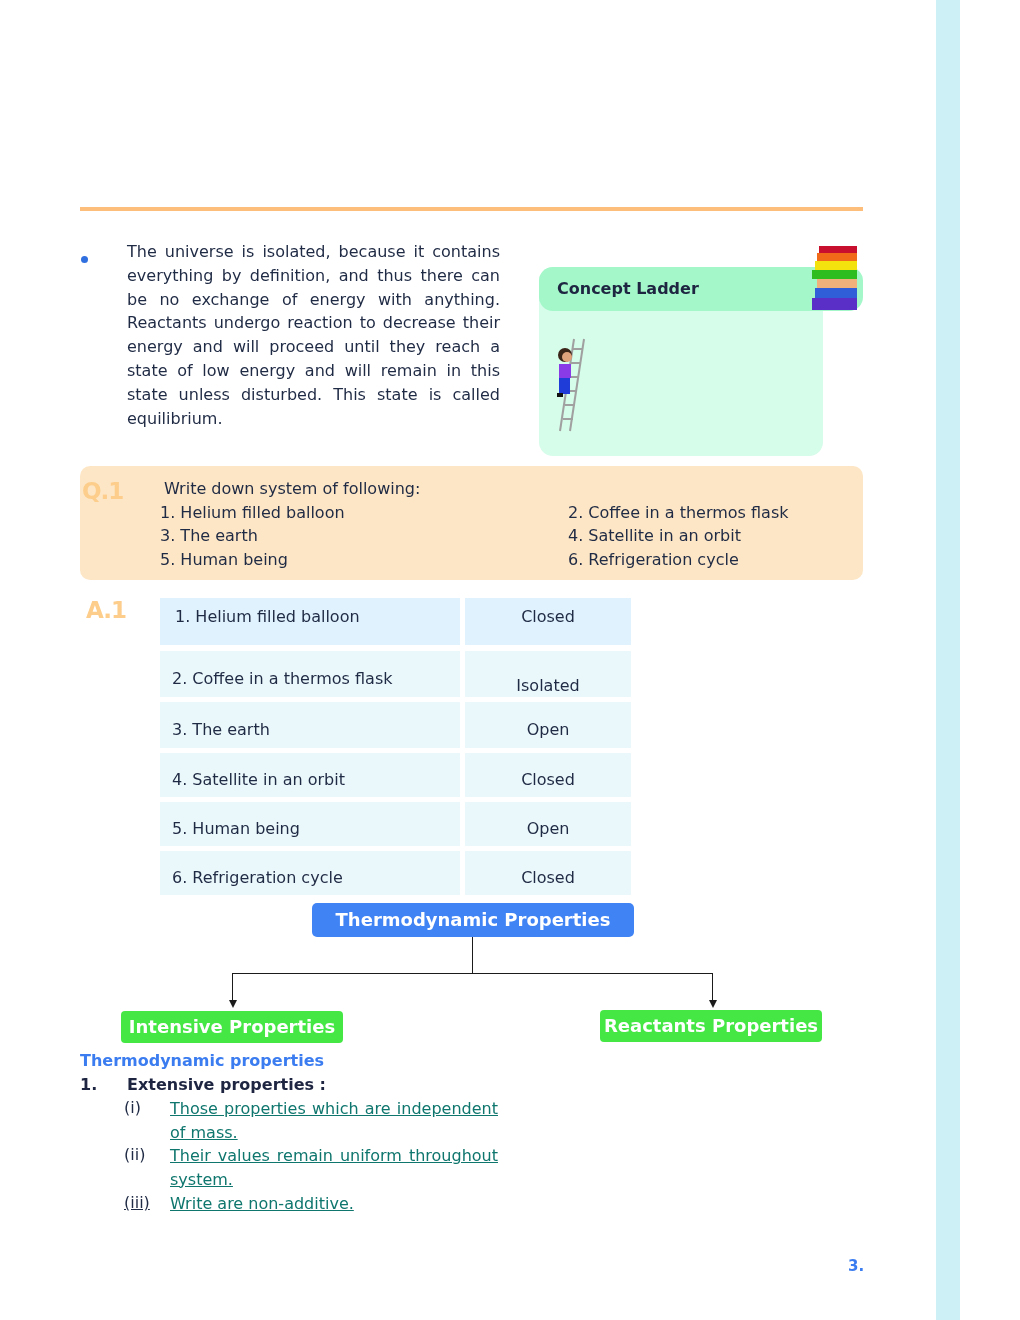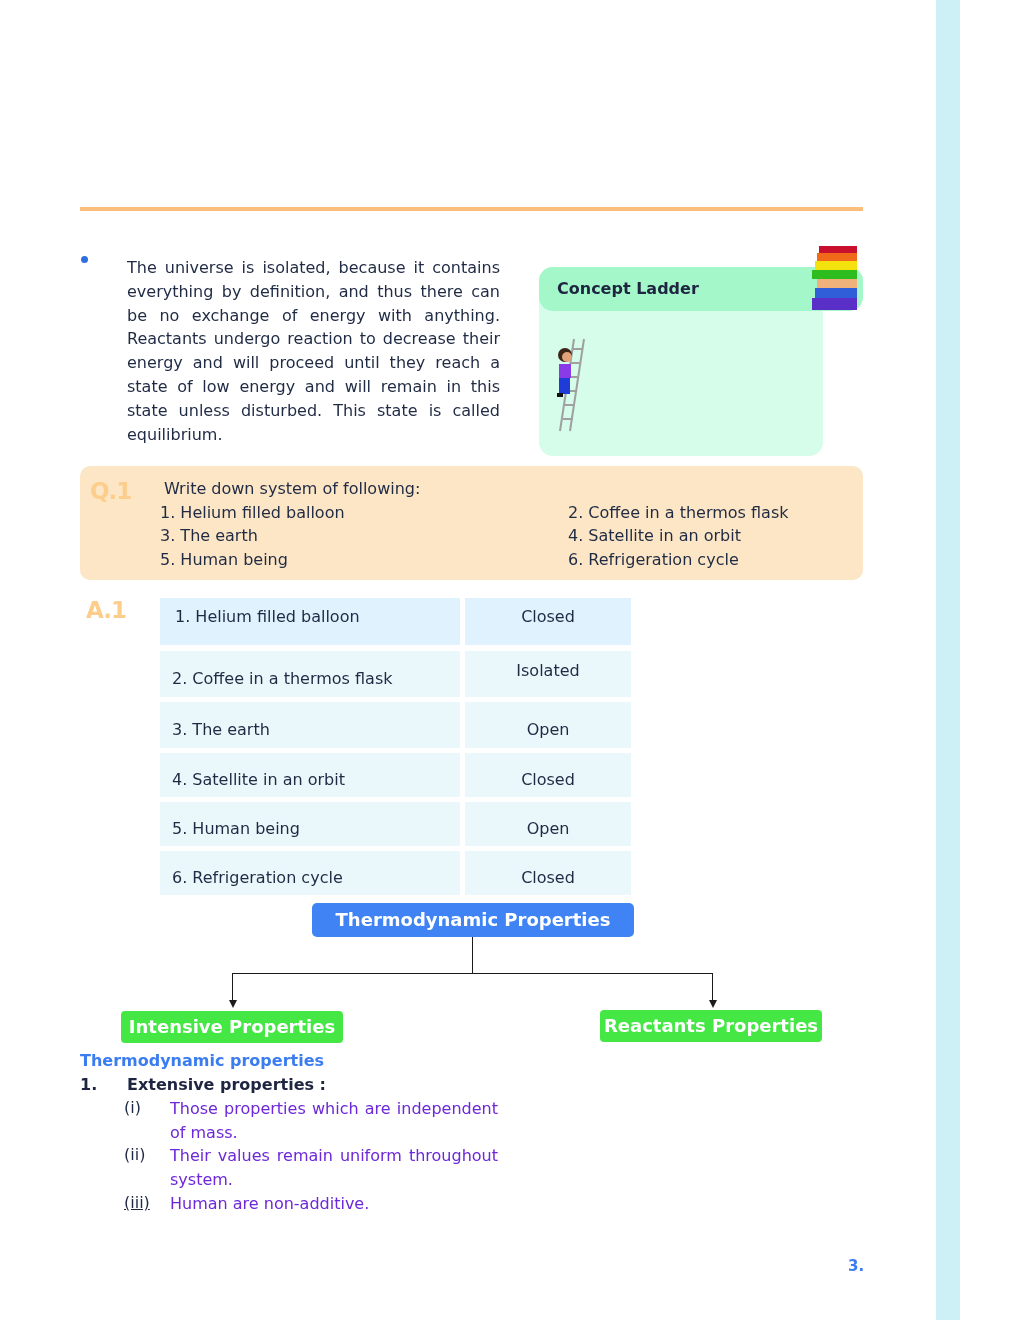--- a/index.html
+++ b/index.html
@@ -3,49 +3,49 @@
 <meta charset="utf-8">
 <style>
   * { box-sizing: border-box; margin: 0; padding: 0; }
   html, body { width: 1020px; height: 1320px; background: #ffffff; overflow: hidden; }
   body { position: relative; font-family: "DejaVu Sans", "Liberation Sans", sans-serif; color: #1f2a44; }
 
   .side-strip { position: absolute; left: 936px; top: 0; width: 24px; height: 1320px; background: #cdeff6; }
   .top-rule { position: absolute; left: 80px; top: 207px; width: 783px; height: 4px; background: #fdbe7c; }
 
   .bullet-dot { position: absolute; left: 81px; top: 256px; width: 7px; height: 7px; border-radius: 50%; background: #2f6fe0; }
-  .intro-para { position: absolute; left: 127px; top: 256px; width: 373px; font-size: 16px; line-height: 23.8px; text-align: justify; color: #1f2a44; }
+  .intro-para { position: absolute; left: 127px; top: 240px; width: 373px; font-size: 16px; line-height: 23.8px; text-align: justify; color: #1f2a44; }
 
   .concept { position: absolute; left: 539px; top: 267px; width: 284px; height: 189px; background: #d6fcea; border-radius: 14px; overflow: visible; }
   .concept-head { position: absolute; left: 0; top: 0; width: 324px; height: 44px; background: #a3f7c9; border-radius: 14px; }
   .concept-title { position: absolute; left: 18px; top: 12px; font-size: 16px; font-weight: bold; color: #1e2541; }
   .books { position: absolute; left: 272px; top: -21px; width: 48px; height: 66px; }
   .ladder-girl { position: absolute; left: 15px; top: 70px; width: 34px; height: 96px; }
   .concept-body { position: absolute; left: 61px; top: 56px; width: 239px; font-size: 16px; line-height: 23.8px; text-align: justify; color: #1f2a44; }
 
   .question { position: absolute; left: 80px; top: 466px; width: 783px; height: 114px; background: #fde6c5; border-radius: 10px; }
-  .q-label { position: absolute; left: 10px; top: 12px; font-size: 23px; font-weight: bold; color: #fccd8b; letter-spacing: -1px; }
+  .q-label { position: absolute; left: 2px; top: 12px; font-size: 23px; font-weight: bold; color: #fccd8b; letter-spacing: -1px; }
   .q-line { position: absolute; font-size: 16px; color: #1f2a44; }
 
   .a-label { position: absolute; left: 86px; top: 597px; font-size: 23px; font-weight: bold; color: #fccd8b; letter-spacing: -1px; }
   .ans-table { position: absolute; left: 160px; top: 598px; width: 471px; }
   .ans-row { position: absolute; left: 0; width: 471px; }
   .ans-cell-l { position: absolute; left: 0; width: 300px; font-size: 16px; color: #1f2a44; padding-left: 12px; }
   .ans-cell-r { position: absolute; left: 305px; width: 166px; font-size: 16px; text-align: center; color: #1f2a44; }
 
   .tp-box { position: absolute; left: 312px; top: 903px; width: 322px; height: 34px; background: #3f83f5; border-radius: 5px; color: #ffffff; font-weight: bold; font-size: 18px; text-align: center; line-height: 33px; }
   .conn { position: absolute; background: #1b1b1b; }
   .arrowhead { position: absolute; width: 0; height: 0; border-left: 4px solid transparent; border-right: 4px solid transparent; border-top: 8px solid #1b1b1b; }
   .green-box { position: absolute; height: 32px; background: #44e744; border-radius: 4px; color: #ffffff; font-weight: bold; font-size: 18px; text-align: center; line-height: 31px; }
 
   .section-heading { position: absolute; left: 80px; top: 1051px; font-size: 16px; font-weight: bold; color: #3b7df0; }
   .sub-num { position: absolute; left: 80px; top: 1075px; font-size: 16px; font-weight: bold; color: #1e2541; }
   .sub-title { position: absolute; left: 127px; top: 1075px; font-size: 16px; font-weight: bold; color: #1e2541; }
   .roman { position: absolute; left: 124px; font-size: 16px; color: #1f2a44; }
-  .point-text { position: absolute; left: 170px; width: 328px; font-size: 16px; line-height: 23.8px; text-align: justify; text-align-last: left; color: #6d28d9; }
+  .point-text { position: absolute; left: 170px; width: 328px; font-size: 16px; line-height: 23.8px; text-align: justify; text-align-last: left; color: #0f766e; text-decoration: underline; }
 
   .page-num { position: absolute; left: 848px; top: 1257px; font-size: 15px; font-weight: bold; color: #3b7df0; }
 </style>
 </head>
 <body>
 
 <div class="side-strip"></div>
 <div class="top-rule"></div>
 
 <div class="bullet-dot"></div>
@@ -93,21 +93,21 @@
 </div>
 
 <span class="a-label">A.1</span>
 <div class="ans-table">
   <div class="ans-row" style="top:0; height:47px;">
     <div class="ans-cell-l" style="top:0; height:47px; background:#e0f2fd; padding-top:9px; padding-left:15px;">1. Helium filled balloon</div>
     <div class="ans-cell-r" style="top:0; height:47px; background:#e0f2fd; padding-top:9px;">Closed</div>
   </div>
   <div class="ans-row" style="top:53px; height:46px;">
     <div class="ans-cell-l" style="top:0; height:46px; background:#ebf8fb; padding-top:18px;">2. Coffee in a thermos flask</div>
-    <div class="ans-cell-r" style="top:0; height:46px; background:#ebf8fb; padding-top:10px;">Isolated</div>
+    <div class="ans-cell-r" style="top:0; height:46px; background:#ebf8fb; padding-top:25px;">Isolated</div>
   </div>
   <div class="ans-row" style="top:104px; height:46px;">
     <div class="ans-cell-l" style="top:0; height:46px; background:#ebf8fb; padding-top:18px;">3. The earth</div>
     <div class="ans-cell-r" style="top:0; height:46px; background:#ebf8fb; padding-top:18px;">Open</div>
   </div>
   <div class="ans-row" style="top:155px; height:44px;">
     <div class="ans-cell-l" style="top:0; height:44px; background:#ebf8fb; padding-top:17px;">4. Satellite in an orbit</div>
     <div class="ans-cell-r" style="top:0; height:44px; background:#ebf8fb; padding-top:17px;">Closed</div>
   </div>
   <div class="ans-row" style="top:204px; height:44px;">
@@ -132,15 +132,15 @@
 
 <div class="section-heading">Thermodynamic properties</div>
 <div class="sub-num">1.</div>
 <div class="sub-title">Extensive properties :</div>
 
 <span class="roman" style="top:1098px;">(i)</span>
 <p class="point-text" style="top:1097px;">Those properties which are independent of mass.</p>
 <span class="roman" style="top:1145px;">(ii)</span>
 <p class="point-text" style="top:1144px;">Their values remain uniform throughout system.</p>
 <span class="roman" style="top:1193px;text-decoration:underline;">(iii)</span>
-<p class="point-text" style="top:1192px;">Human are non-additive.</p>
+<p class="point-text" style="top:1192px;">Write are non-additive.</p>
 
 <div class="page-num">3.</div>
 
 </body></html>

